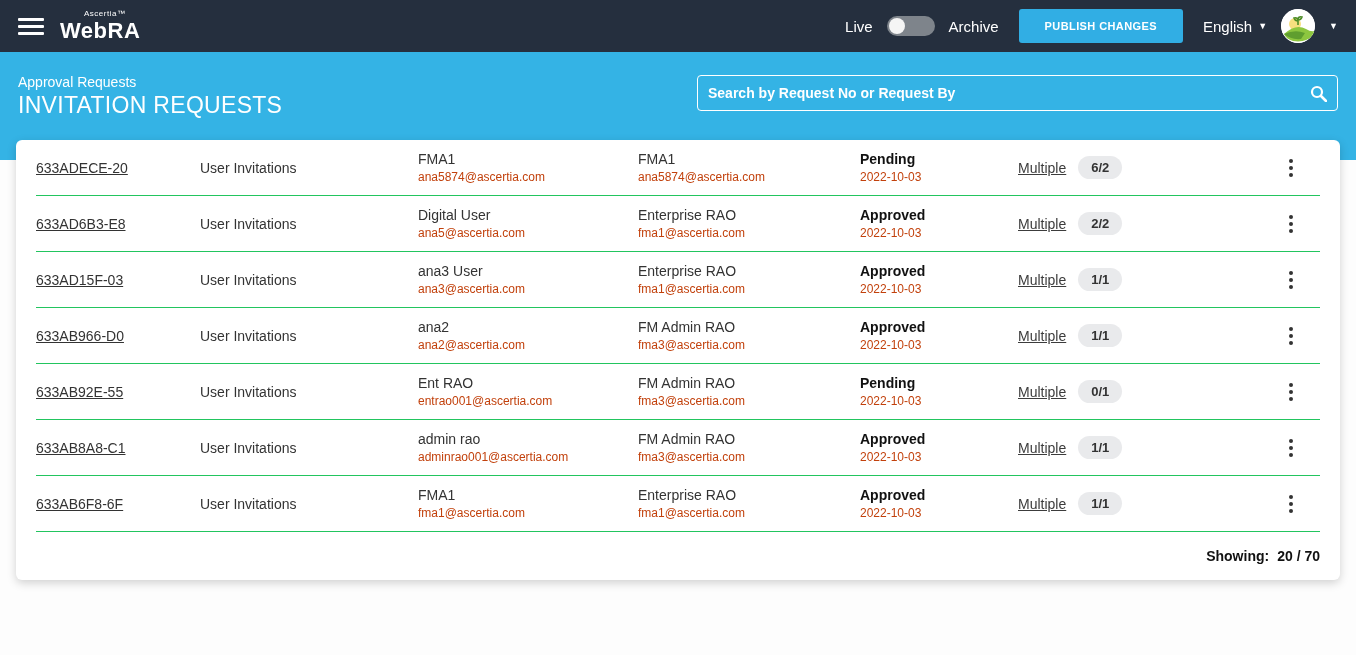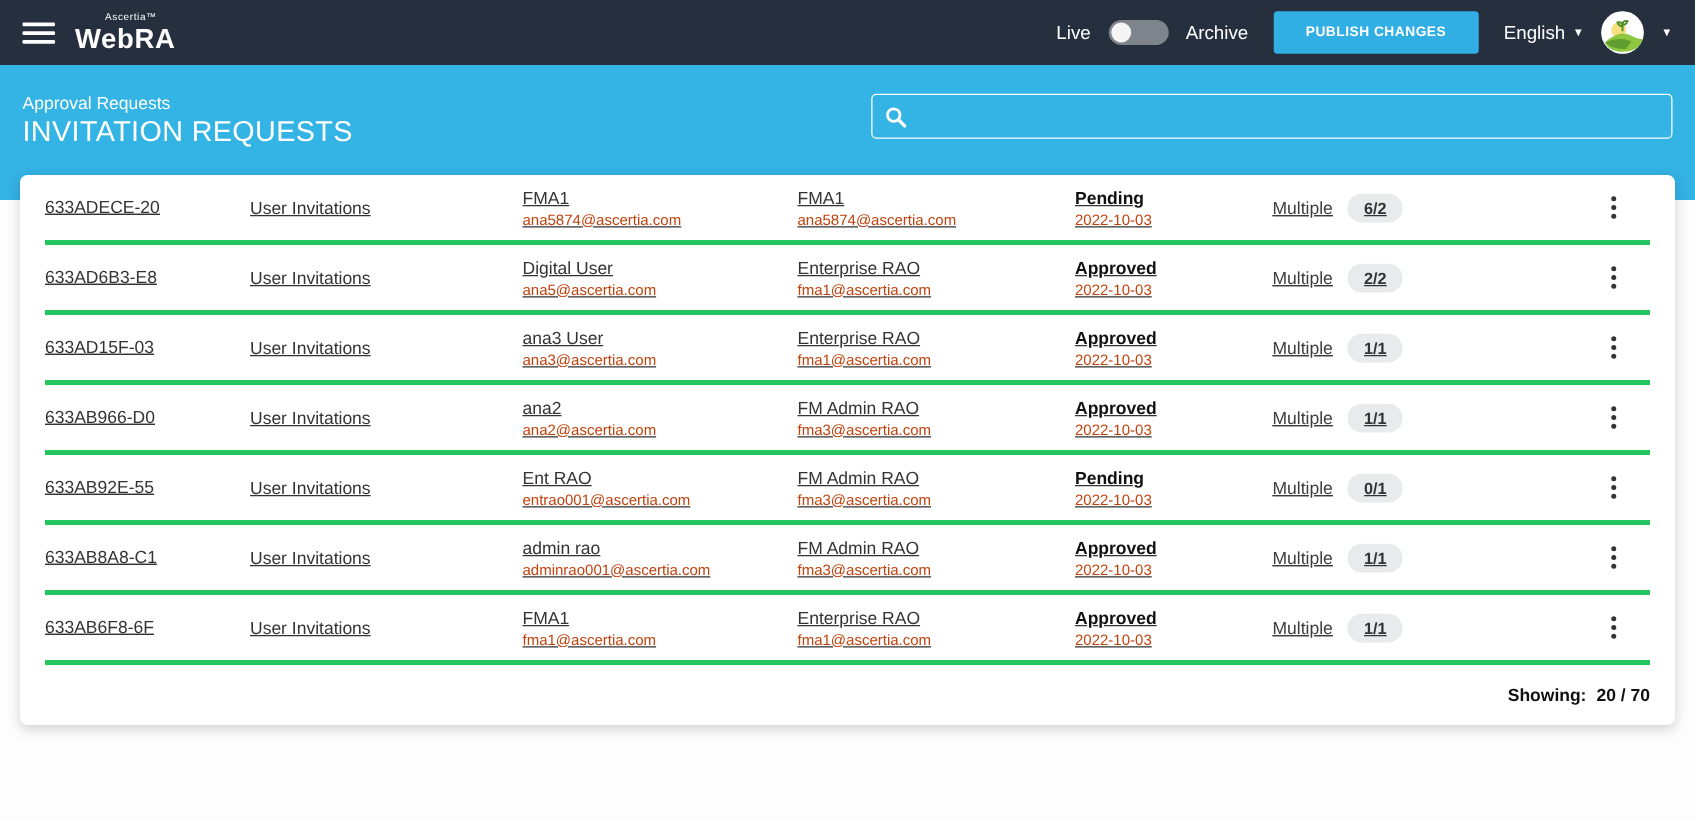--- a/index.html
+++ b/index.html
@@ -57,21 +57,21 @@
     margin: -20px 16px 0; background: #fff; border-radius: 6px;
     box-shadow: 0 3px 10px rgba(0,0,0,.18); position: relative;
     padding: 0 20px;
   }
   .thead, .trow {
     display: grid;
     grid-template-columns: 164px 218px 220px 222px 158px 232px 1fr;
     align-items: center;
   }
   .thead { height: 52px; border-bottom: 1px solid #d9dde1; font-size: 14.5px; font-weight: bold; color: #111; }
-  .trow { height: 56px; border-bottom: 4px solid #22c55e; text-decoration: underline; }
+  .trow { height: 56px; border-bottom: 1px solid #22c55e; }
   .req-link { color: #333; font-size: 14px; text-decoration: underline; }
   .module { font-size: 14px; color: #333; }
   .name { font-size: 14px; color: #333; }
   .email { font-size: 12px; color: #c2410c; margin-top: 3px; }
   .status { font-size: 14px; font-weight: bold; color: #111; }
   .approved { display: flex; align-items: center; gap: 12px; }
   .multiple-link { color: #3c3c3c; font-size: 14px; text-decoration: underline; }
   .badge {
     background: #e9eaec; color: #333; font-size: 13px; font-weight: bold;
     padding: 4px 13px; border-radius: 13px;
@@ -121,20 +121,21 @@
     <span class="caret">▼</span>
   </div>
 </header>
 
 <section class="hero">
   <div>
     <div class="hero-breadcrumb">Approval Requests</div>
     <div class="hero-title">INVITATION REQUESTS</div>
   </div>
   <div class="search-wrap">
+    <input class="search-input" type="text" placeholder="Search by Request No or Request By" style="">
     <span class="search-icon">
       <svg width="17" height="17" viewBox="0 0 17 17">
         <circle cx="7" cy="7" r="5" fill="none" stroke="#ffffff" stroke-width="2.2"></circle>
         <line x1="11" y1="11" x2="16" y2="16" stroke="#ffffff" stroke-width="2.6" stroke-linecap="round"></line>
       </svg>
     </span>
   </div>
 </section>
 
 <main class="card">

